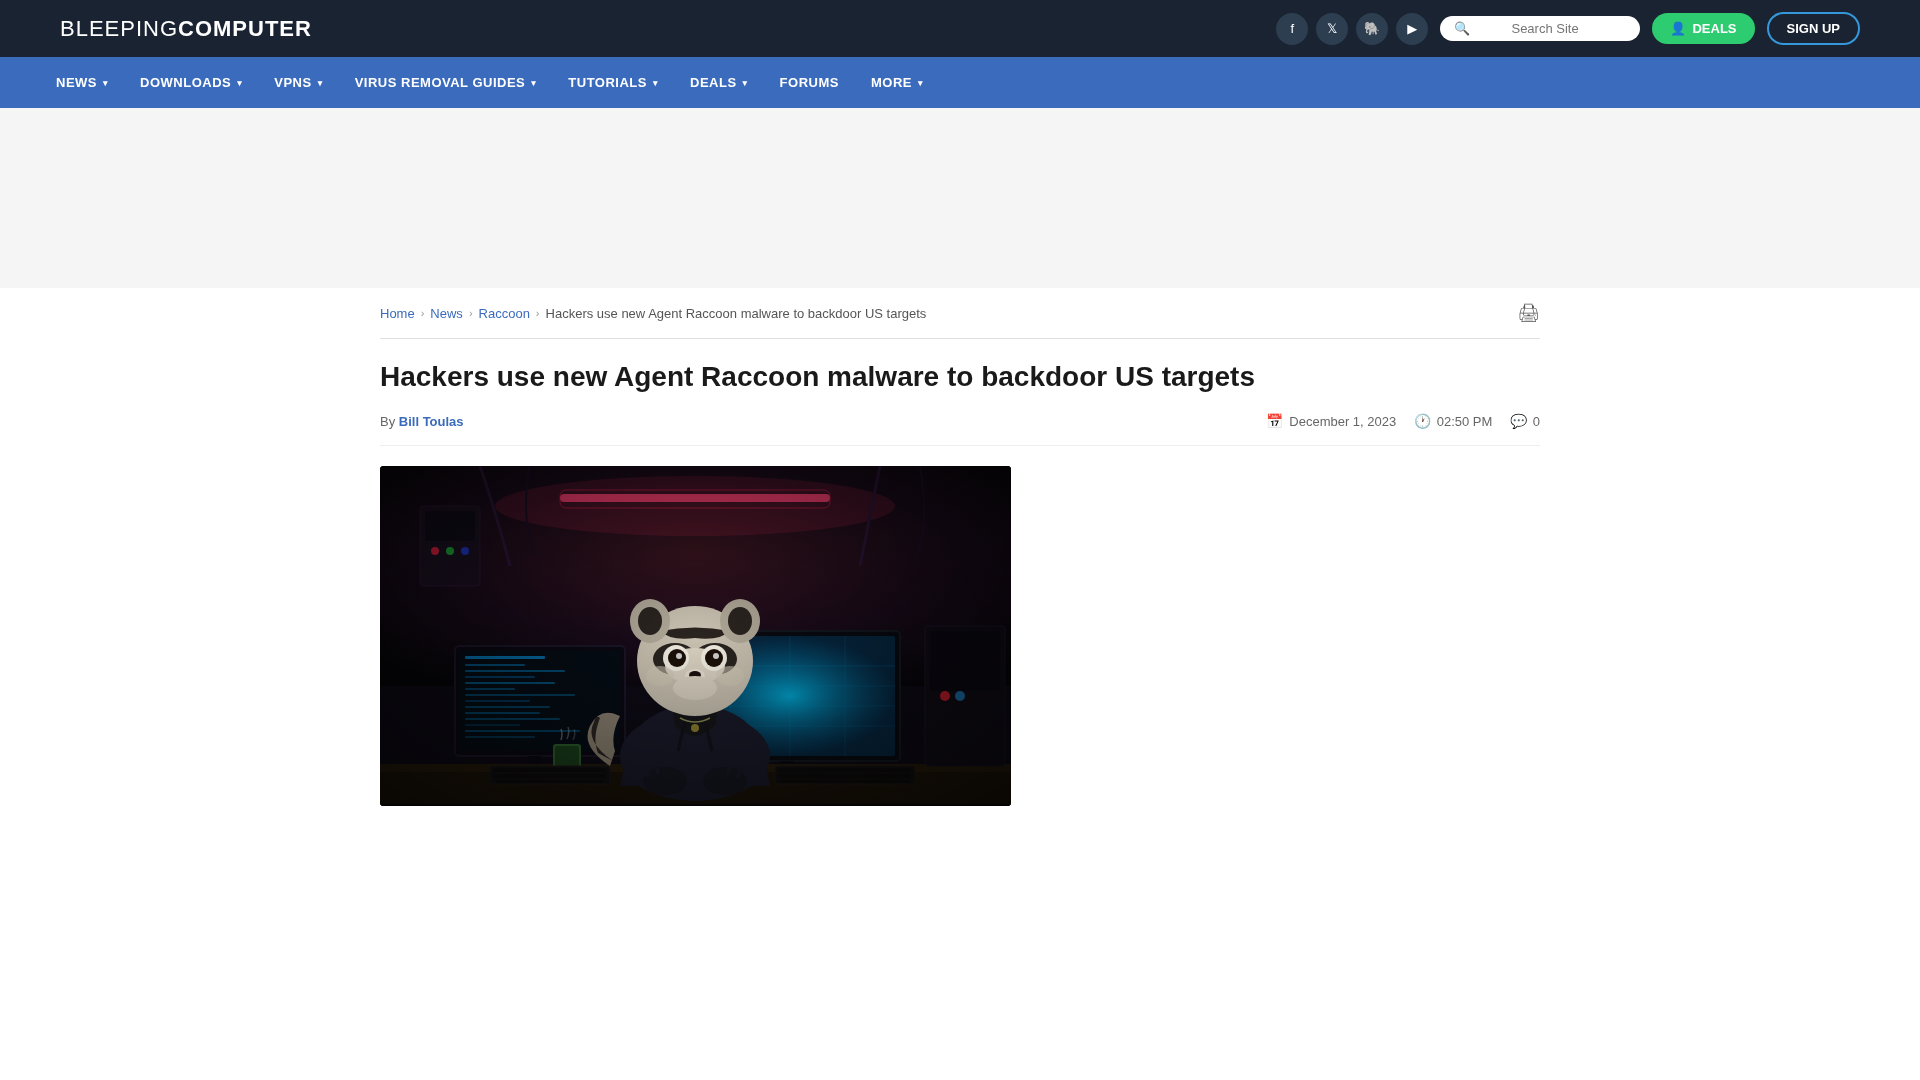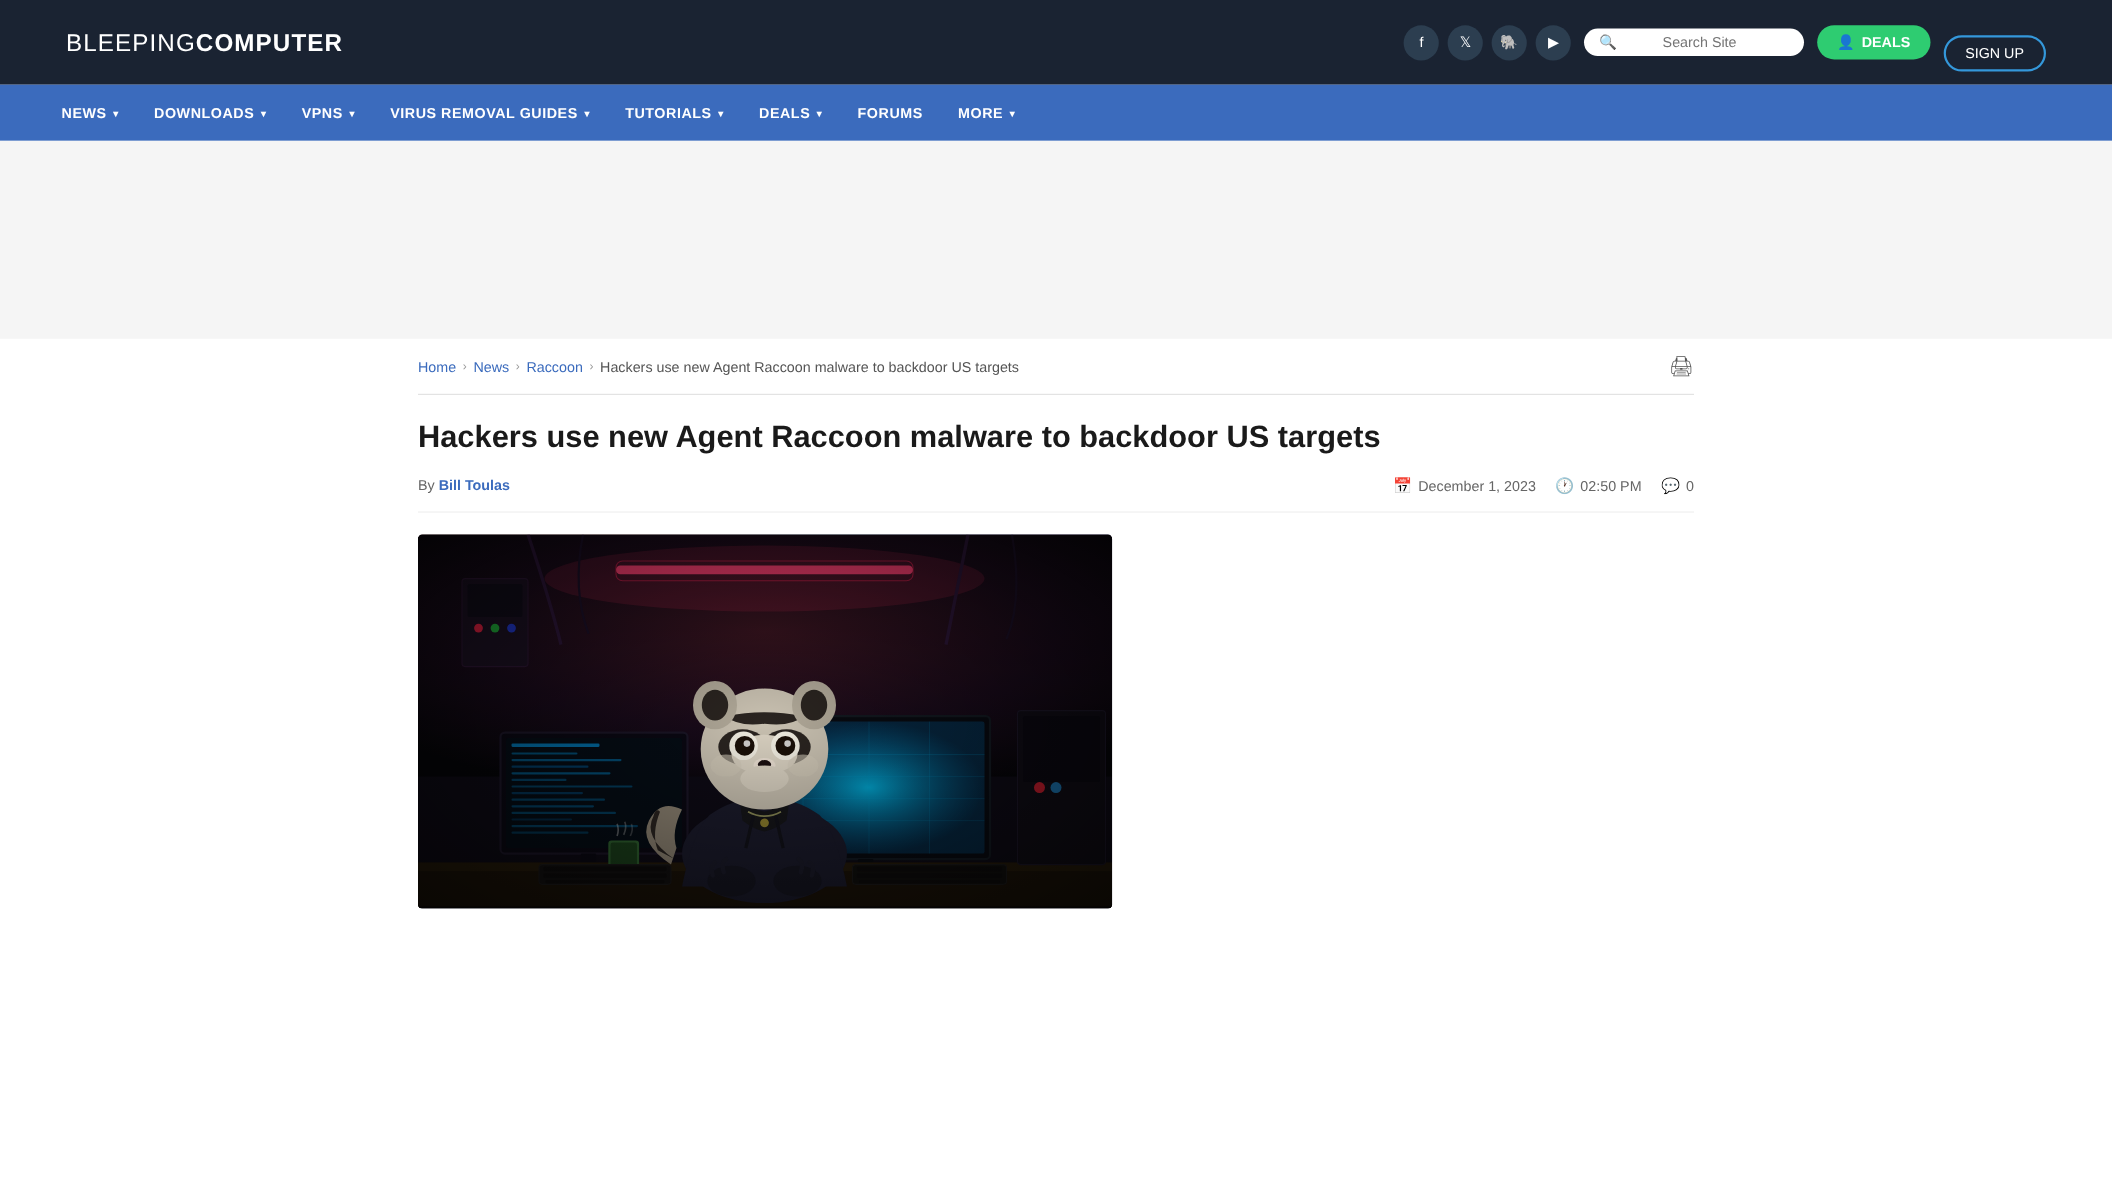--- a/index.html
+++ b/index.html
@@ -75,22 +75,21 @@
       font-weight: 600;
     }
     .btn-signup {
       background: transparent;
       color: #fff;
       border: 2px solid #3498db;
       border-radius: 20px;
       padding: 7px 18px;
       font-size: 13px;
       cursor: pointer;
-      font-weight: 400;
-      margin-top: 20px;
+      font-weight: 700;
     }
 
     
     .navbar {
       background: #3b6bbd;
       display: flex;
       align-items: center;
       padding: 0 40px;
     }
     .nav-item {
@@ -157,20 +156,21 @@
     .article-title {
       font-size: 28px;
       font-weight: 700;
       color: #1a1a1a;
       line-height: 1.3;
       margin-bottom: 18px;
     }
 
     .article-meta {
       display: flex;
+      align-items: center;
       gap: 20px;
       font-size: 13px;
       color: #666;
       padding-bottom: 16px;
       border-bottom: 1px solid #eee;
       margin-bottom: 20px;
     }
     .article-meta .author { color: #666; }
     .article-meta .author a { color: #3b6bbd; text-decoration: none; font-weight: 600; }
     .meta-right {

